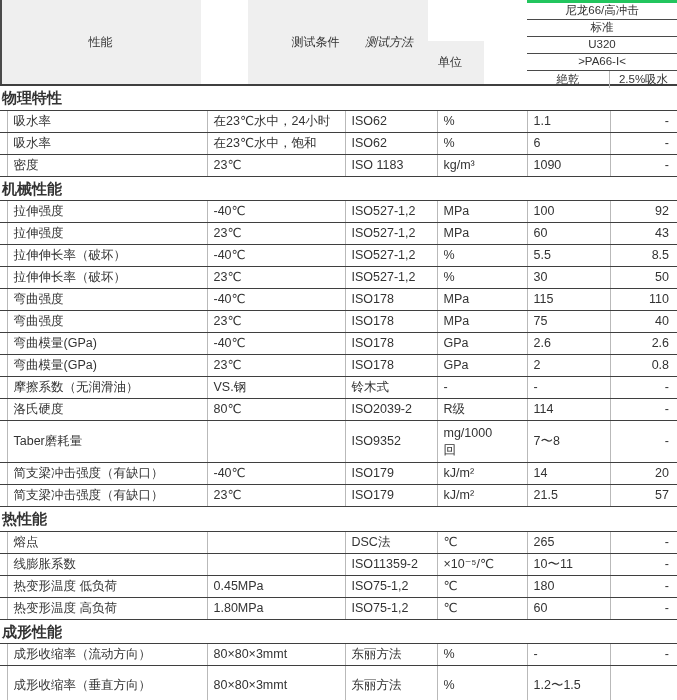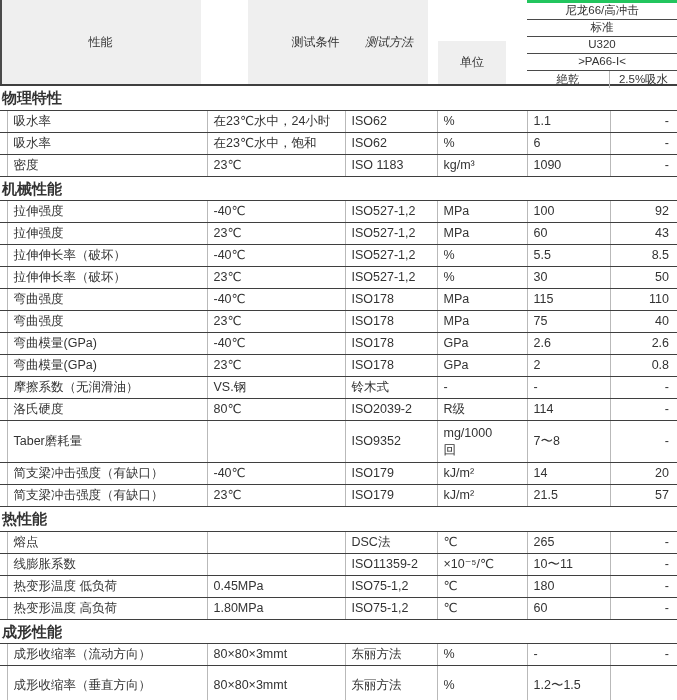--- a/index.html
+++ b/index.html
@@ -6,21 +6,21 @@
   body{font-family:"Liberation Sans","DejaVu Sans",sans-serif;color:#333;}
   #page{width:677px;height:700px;overflow:hidden;background:#fff;position:relative;}
 
   
   .header{position:relative;width:677px;height:84px;background:#fff;border-bottom:2px solid #3f3f3f;box-sizing:content-box;}
   .hcell{position:absolute;top:0;bottom:0;background:#efefef;display:flex;align-items:center;justify-content:center;
          font-size:12px;color:#333;}
   .h1{left:0;width:201px;box-shadow:inset 2px 0 0 #4a4a4a;}
   .h2{left:208px;width:135px;margin-left:40px;}
   .h3{left:350px;width:78px;font-style:italic;}
-  .h4{left:438px;width:68px;margin-top:41px;}
+  .h4{left:416px;width:68px;margin-top:41px;}
   .hblock{position:absolute;top:0;bottom:0;left:527px;width:150px;border-top:3px solid #22c55e;box-sizing:border-box;}
   .hrow{height:17px;line-height:15px;text-align:center;font-size:11.5px;border-bottom:1px solid #4a4a4a;box-sizing:border-box;}
   .hrow:last-child{border-bottom:none;}
   .hrow.split{display:flex;}
   .hdry{width:83px;border-right:1px solid #b9b9b9;box-sizing:border-box;line-height:16px;}
   .hwet{flex:1;line-height:16px;}
 
   
   table{border-collapse:collapse;table-layout:fixed;width:677px;}
   td{font-size:12.5px;line-height:1.3;color:#333;padding:2px 6px;height:17px;

